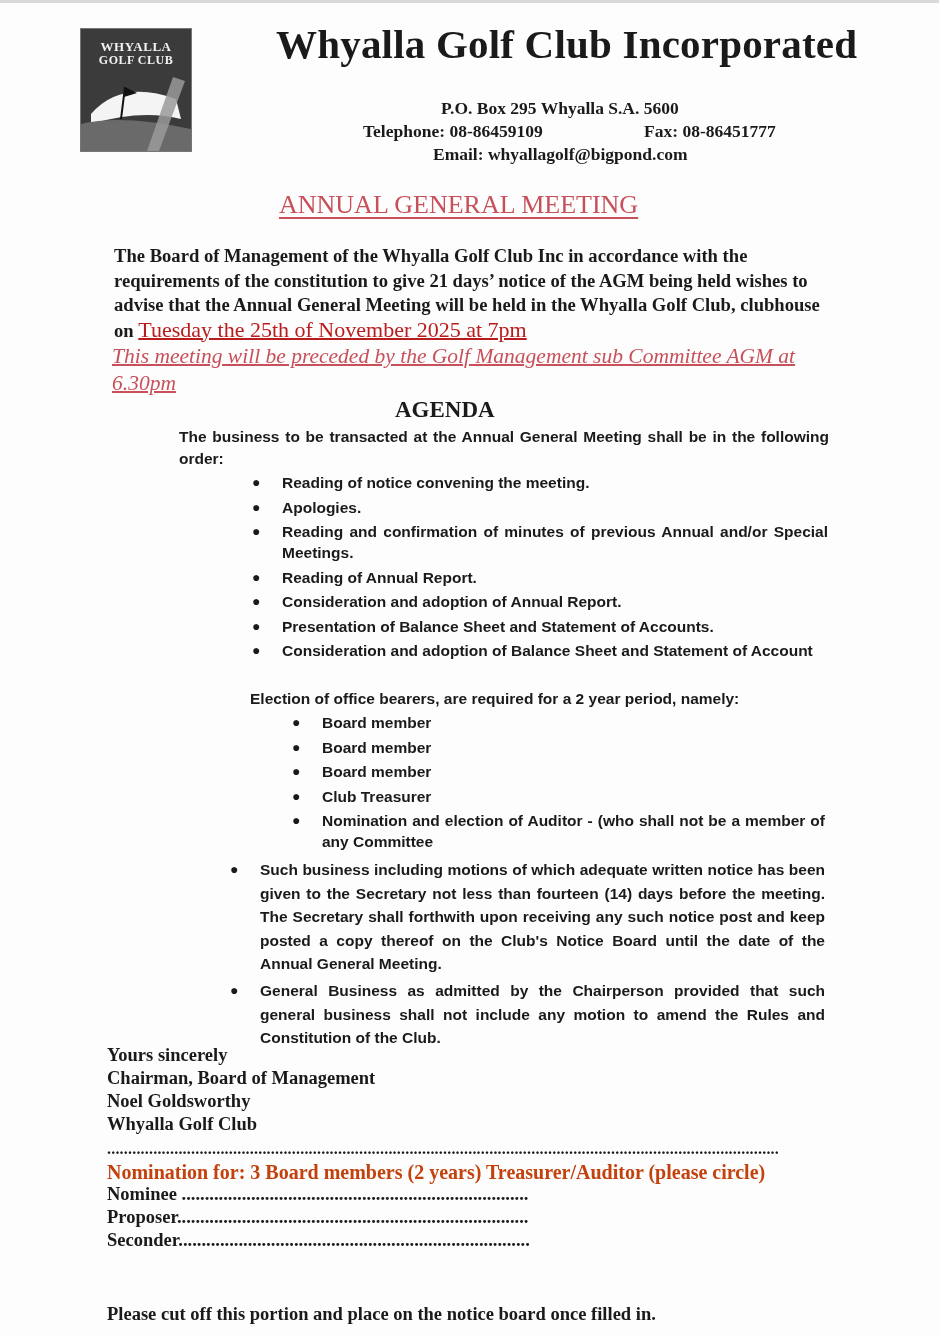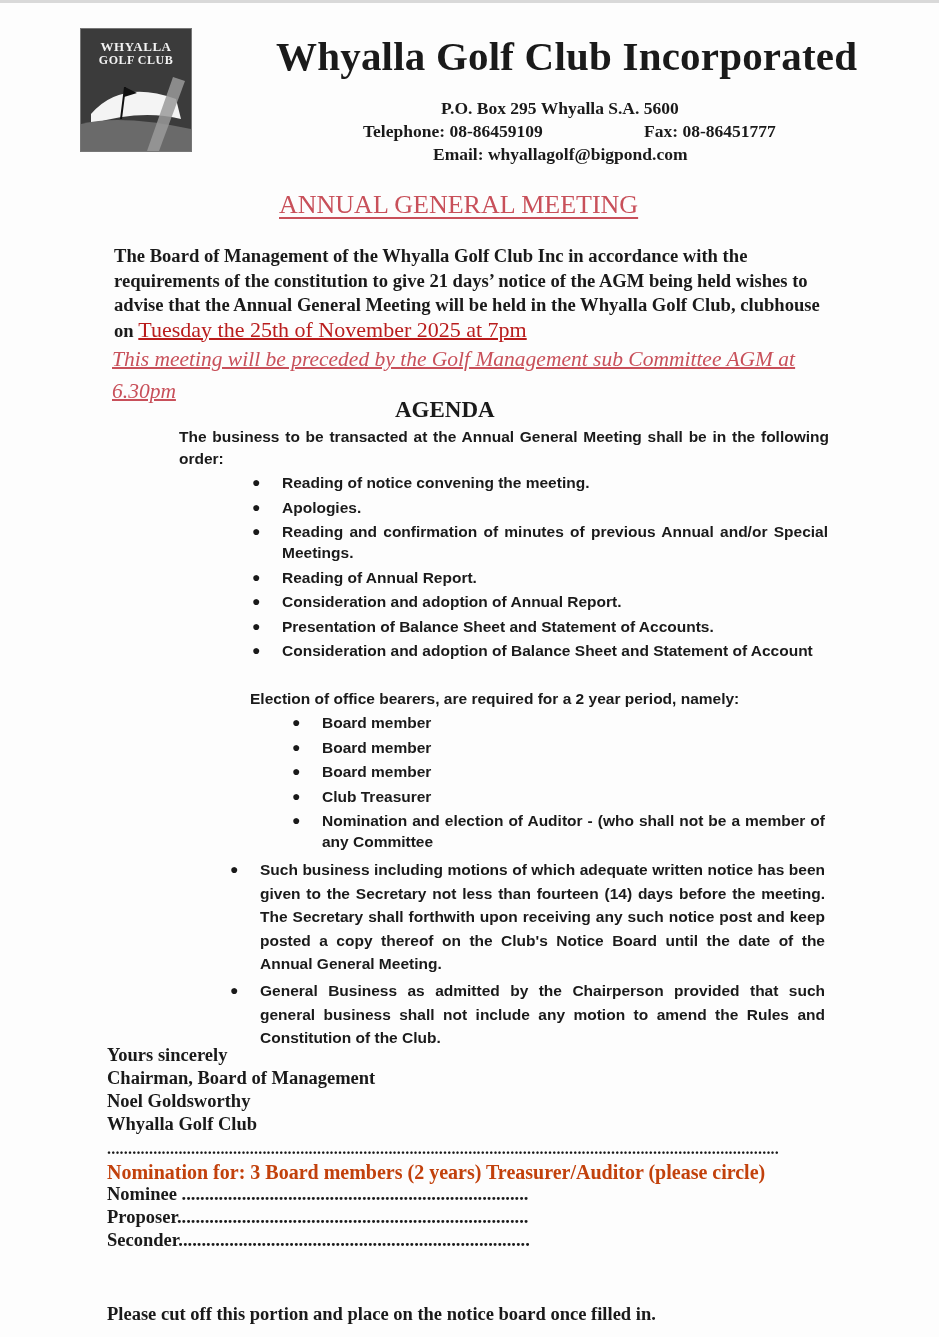--- a/index.html
+++ b/index.html
@@ -12,28 +12,28 @@
   .sans { font-family: "Liberation Sans", "DejaVu Sans", sans-serif; }
   .abs { position: absolute; }
 
   
   .logo { left: 80px; top: 28px; width: 110px; height: 122px; background: #3b3b3b; border: 1px solid #777; overflow: hidden; }
   .logo .t1, .logo .t2 { position: absolute; left: 0; width: 100%; text-align: center; color: #f2f2f2; font-weight: bold; font-size: 13px; letter-spacing: 0.5px; }
   .logo .t1 { top: 10px; }
   .logo .t2 { top: 24px; font-size: 12px; }
   .logo svg { position: absolute; left: 0; top: 0; }
 
-  .title { left: 276px; top: 32px; font-size: 41px; font-weight: bold; letter-spacing: 0.2px; white-space: nowrap; }
+  .title { left: 276px; top: 20px; font-size: 41px; font-weight: bold; letter-spacing: 0.2px; white-space: nowrap; }
   .addr { font-size: 17.5px; font-weight: bold; white-space: nowrap; }
 
   .agm-heading { left: 279px; top: 190px; font-size: 26px; color: #c8505a; text-decoration: underline; text-decoration-thickness: 2px; text-underline-offset: 4px; white-space: nowrap; }
 
   .intro { left: 114px; top: 244px; width: 710px; font-size: 18.6px; font-weight: bold; line-height: 24.5px; }
   .intro .red-date { color: #b91c1c; font-size: 22px; text-decoration: underline; text-decoration-thickness: 1.5px; font-weight: normal; }
-  .red-italic { color: #c8505a; font-style: italic; text-decoration: underline; text-decoration-thickness: 1.5px; font-size: 21.5px; font-weight: normal; line-height: 32px; }
+  .red-italic { color: #c8505a; font-style: italic; text-decoration: underline; text-decoration-thickness: 1.5px; font-size: 21.5px; font-weight: normal; line-height: 27px; }
 
   .agenda-title { left: 395px; top: 397px; font-size: 23px; font-weight: bold; }
   .agenda-intro { left: 179px; top: 426px; width: 650px; font-size: 15.5px; font-weight: bold; line-height: 22px; text-align: justify; text-align-last: left; }
 
   .blist { list-style: none; margin: 0; padding: 0; font-size: 15.5px; font-weight: bold; }
   .blist li { position: relative; line-height: 21px; margin-bottom: 3.5px; text-align: justify; }
   .blist li .bullet { position: absolute; font-size: 14px; }
 
   .election { left: 250px; top: 690px; font-size: 15.5px; font-weight: bold; white-space: nowrap; }
 

